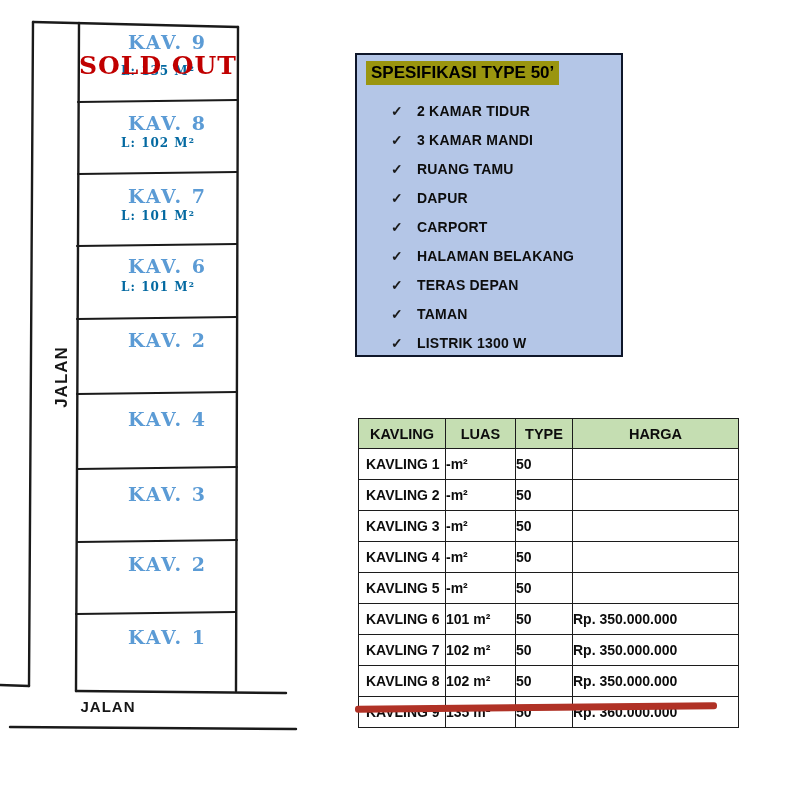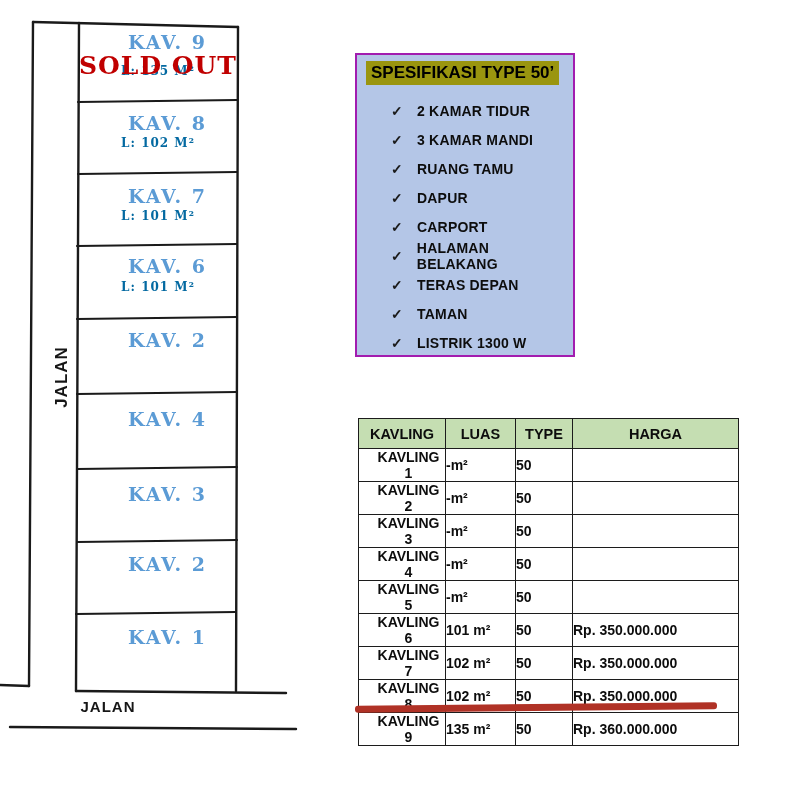--- a/index.html
+++ b/index.html
@@ -37,22 +37,22 @@
     font-weight:700; font-size:17px; letter-spacing:1px; color:#161616;
     transform:rotate(-90deg);
   }
   .jalan-bottom {
     position:absolute; left:80px; top:698px; width:56px; text-align:center;
     font-weight:700; font-size:15px; letter-spacing:1px; color:#161616;
   }
 
   
   .spec-box {
-    position:absolute; left:355px; top:53px; width:220px; height:304px;
-    background:#b4c6e7; border:2px solid #a21caf;
+    position:absolute; left:355px; top:53px; width:268px; height:304px;
+    background:#b4c6e7; border:2px solid #0f172a;
   }
   .spec-title {
     display:inline-block; margin:6px 0 0 9px; padding:2px 5px;
     background:#9a950f; color:#000000; font-weight:700; font-size:17px;
     white-space:nowrap;
   }
   .spec-list { margin-top:11px; }
   .spec-item { display:flex; align-items:center; height:29px; padding-left:34px; }
   .check-icon { width:26px; font-size:14px; font-weight:700; color:#1a1a1a; }
   .spec-text { font-weight:700; font-size:14px; color:#0d0d0d; letter-spacing:0.2px; }
@@ -65,21 +65,21 @@
   .price-table col.c1{width:87px} .price-table col.c2{width:70px}
   .price-table col.c3{width:57px} .price-table col.c4{width:166px}
   .price-table th {
     background:#c5deb2; border:1.6px solid #1c1c1c; height:30px;
     font-size:14.5px; font-weight:700; color:#0d0d0d; text-align:center;
   }
   .price-table td {
     border:1.6px solid #1c1c1c; height:31px; font-size:14px;
     font-weight:700; color:#0d0d0d; text-align:left;
   }
-  .price-table td.c-kav { text-align:center; padding-left:13px; }
+  .price-table td.c-kav { text-align:left; padding-left:7px; }
 
   .strike-line {
     position:absolute; left:355px; top:704px; width:362px; height:7px;
     background:#b03226; border-radius:3px; transform:rotate(-0.55deg);
     z-index:3;
   }
 </style>
 </head>
 <body>
 

